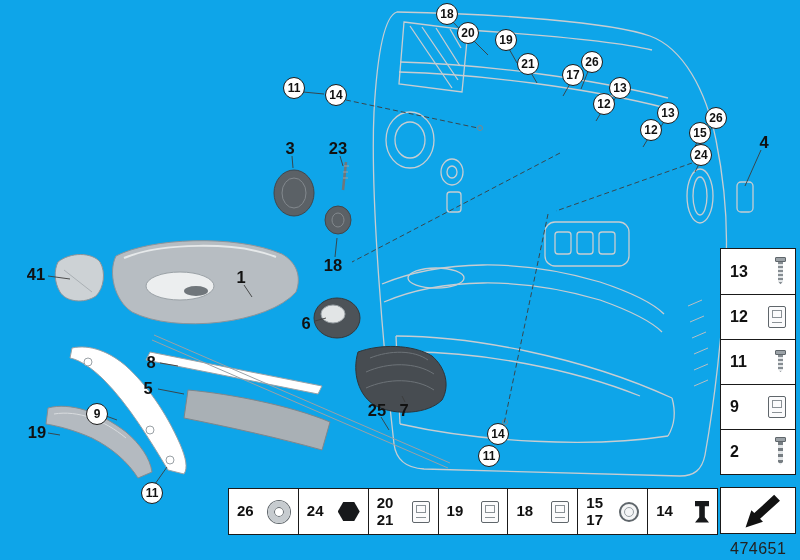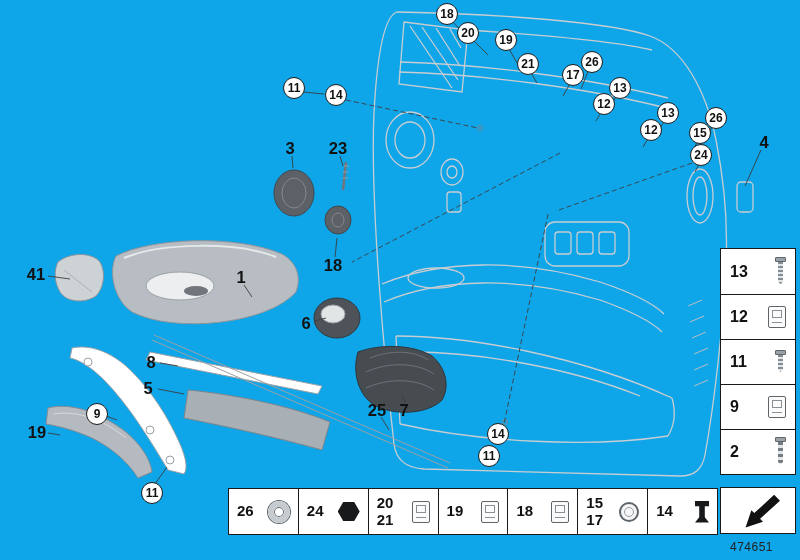--- a/index.html
+++ b/index.html
@@ -26,21 +26,21 @@
   .num-stack span:empty{display:none}
 
   .bottom-legend{position:absolute;left:228px;top:488px;width:490px;height:47px;
                  border:1.4px solid #1a1a1a;display:flex;background:#fff;z-index:2;box-sizing:border-box}
   .bottom-legend .legend-cell{flex:1;display:flex;align-items:center;justify-content:space-between;
                  padding:0 8px;box-sizing:border-box;cursor:pointer}
   .bottom-legend .legend-cell + .legend-cell{border-left:1.4px solid #1a1a1a}
 
   .arrow-box{position:absolute;left:720px;top:487px;width:76px;height:47px;border:1.4px solid #1a1a1a;
              display:flex;align-items:center;justify-content:center;background:#fff;box-sizing:border-box;z-index:2}
-  .diagram-number{position:absolute;left:730px;top:540px;font-size:12px;letter-spacing:.5px;color:#222;z-index:2}
+  .diagram-number{position:absolute;left:730px;top:540px;font-size:16px;letter-spacing:.5px;color:#222;z-index:2}
 
   
   .legend-icon{position:relative;display:inline-block}
   .legend-icon[data-icon^="screw"]{width:11px;height:30px}
   .legend-icon[data-icon^="screw"]::before{content:"";position:absolute;left:0;top:0;width:11px;height:5px;
       background:#9ba2a7;border:1px solid #5f666b;border-radius:1px;box-sizing:border-box}
   .legend-icon[data-icon^="screw"]::after{content:"";position:absolute;left:3px;top:5px;width:5px;height:23px;
       background:repeating-linear-gradient(180deg,#868d92 0 2px,#e3e6e8 2px 4px);
       clip-path:polygon(0 0,100% 0,100% 86%,50% 100%,0 86%)}
   .legend-icon[data-icon="screw-short"]{height:24px}

